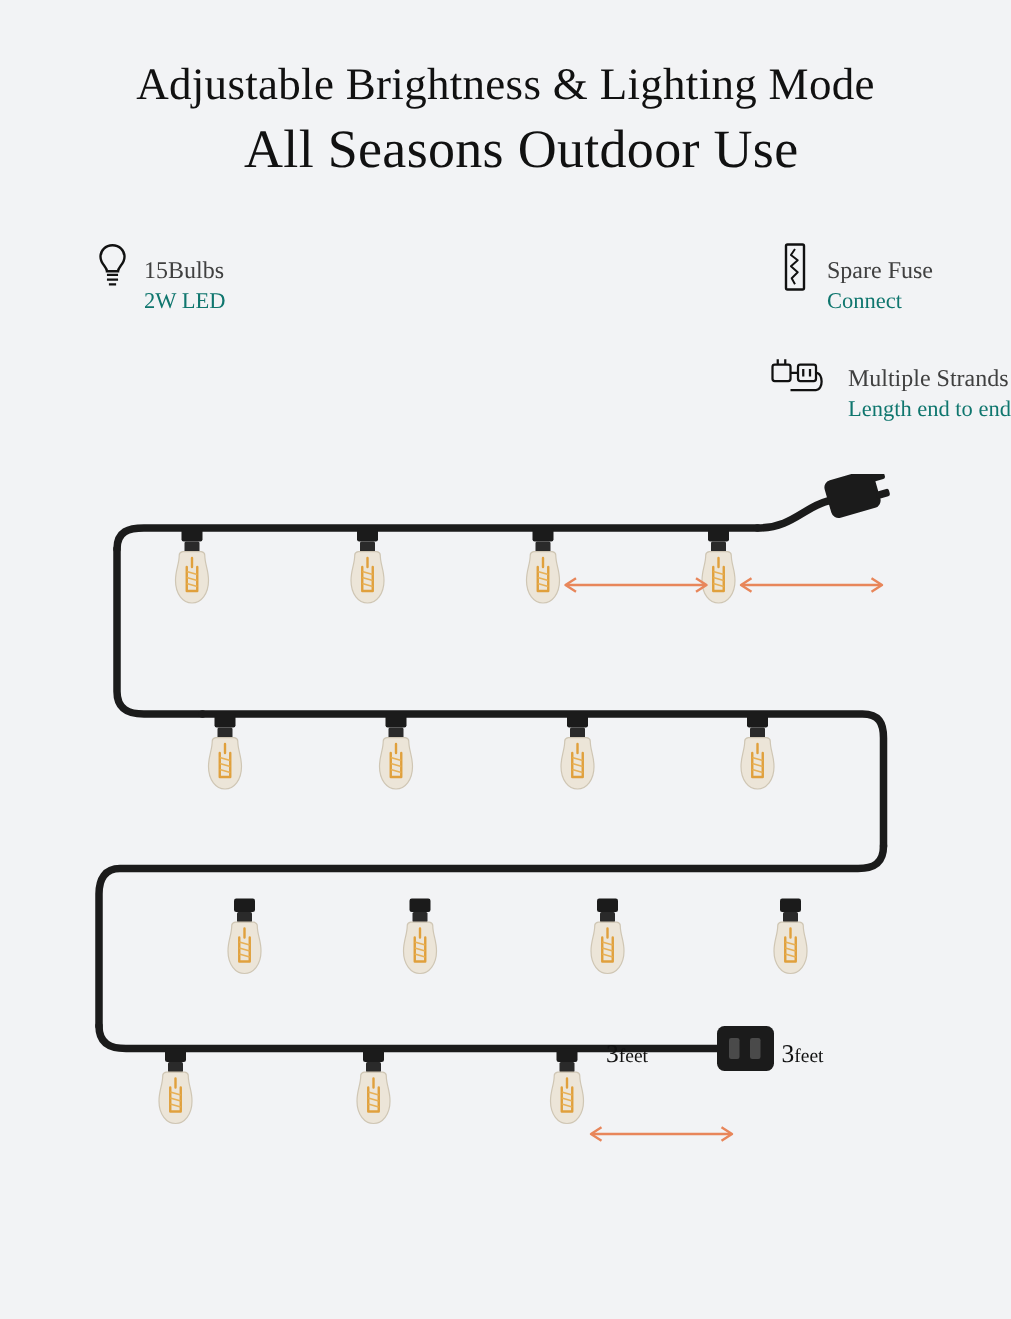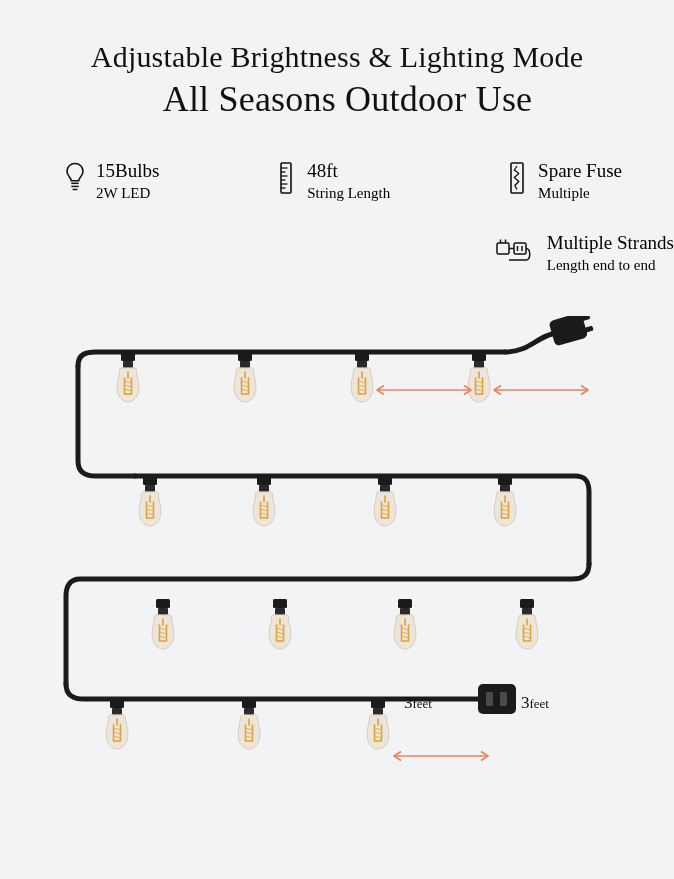--- a/index.html
+++ b/index.html
@@ -72,30 +72,31 @@
     align-items: flex-start;
     justify-content: center;
     padding-top: 1px;
   }
   .feature-text {
     display: flex;
     flex-direction: column;
   }
   .feature-title {
     font-family: "Liberation Serif", serif;
-    font-size: 19px;
+    font-size: 16px;
     line-height: 1.15;
-    color: #000000;
+    color: #404040;
     white-space: nowrap;
+    margin-top: 12px;
   }
   .feature-sub {
     font-family: "Liberation Serif", serif;
     font-size: 15px;
     line-height: 1.3;
-    color: #000000;
+    color: #0f766e;
     margin-top: 2px;
     white-space: nowrap;
   }
   .feature-center {
     position: absolute;
     left: 0;
     top: 232px;
     width: 674px;
     display: flex;
     justify-content: flex-end;
@@ -152,48 +153,31 @@
           <line x1="8.3" y1="25.4" x2="15.7" y2="25.4" stroke="#111" stroke-width="1.5"></line>
           <line x1="9.6" y1="28.5" x2="14.4" y2="28.5" stroke="#111" stroke-width="1.5"></line>
         </svg>
       </span>
       <span class="feature-text">
         <span class="feature-title">15Bulbs</span>
         <span class="feature-sub">2W LED</span>
       </span>
     </div>
 
-    <div class="feature">
-      <span class="feature-icon">
-        <svg width="20" height="34" viewBox="0 0 20 34">
-          <rect x="5" y="2" width="10" height="30" rx="1" fill="none" stroke="#111" stroke-width="1.6"></rect>
-          <line x1="5" y1="7" x2="11.5" y2="7" stroke="#111" stroke-width="1.3"></line>
-          <line x1="5" y1="11" x2="9.5" y2="11" stroke="#111" stroke-width="1.3"></line>
-          <line x1="5" y1="15" x2="11.5" y2="15" stroke="#111" stroke-width="1.3"></line>
-          <line x1="5" y1="19" x2="9.5" y2="19" stroke="#111" stroke-width="1.3"></line>
-          <line x1="5" y1="23" x2="11.5" y2="23" stroke="#111" stroke-width="1.3"></line>
-          <line x1="5" y1="27" x2="9.5" y2="27" stroke="#111" stroke-width="1.3"></line>
-        </svg>
-      </span>
-      <span class="feature-text">
-        <span class="feature-title">48ft</span>
-        <span class="feature-sub">String Length</span>
-      </span>
-    </div>
 
     <div class="feature">
       <span class="feature-icon">
         <svg width="18" height="34" viewBox="0 0 18 34">
           <rect x="3" y="2" width="12" height="30" rx="1" fill="none" stroke="#111" stroke-width="1.6"></rect>
           <path d="M9 5 L6.3 9 L10.8 12.5 L6.3 16.5 L10.8 20.5 L6.8 24.5 L9 28.5" fill="none" stroke="#111" stroke-width="1.3" stroke-linejoin="round"></path>
         </svg>
       </span>
       <span class="feature-text">
         <span class="feature-title">Spare Fuse</span>
-        <span class="feature-sub">Multiple</span>
+        <span class="feature-sub">Connect</span>
       </span>
     </div>
 
   </div>
 
   <div class="feature-center">
     <div class="feature">
       <span class="feature-icon">
         <svg width="44" height="30" viewBox="0 0 44 30">
           <rect x="2" y="7" width="12" height="11" rx="1.5" fill="none" stroke="#111" stroke-width="1.5"></rect>

